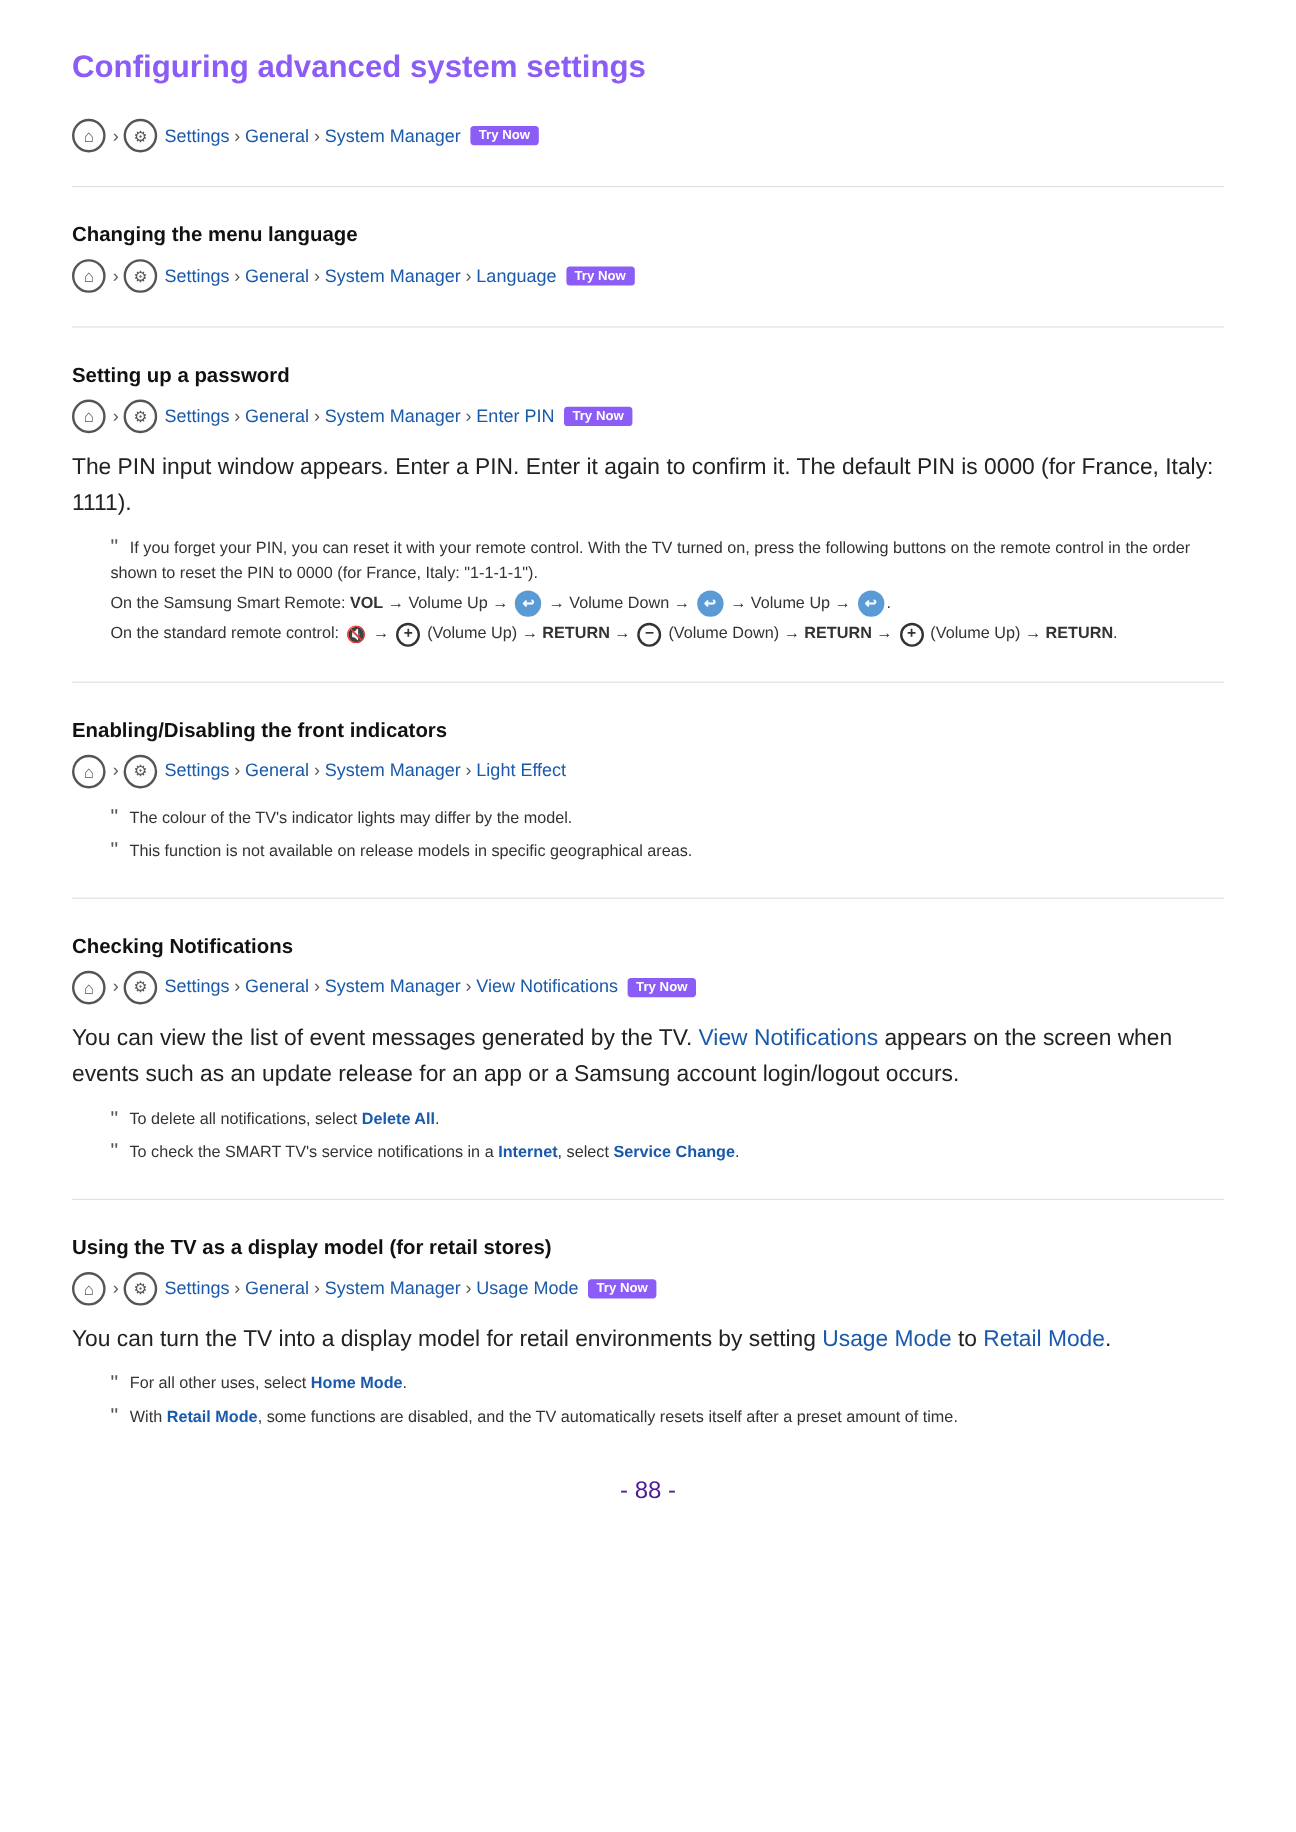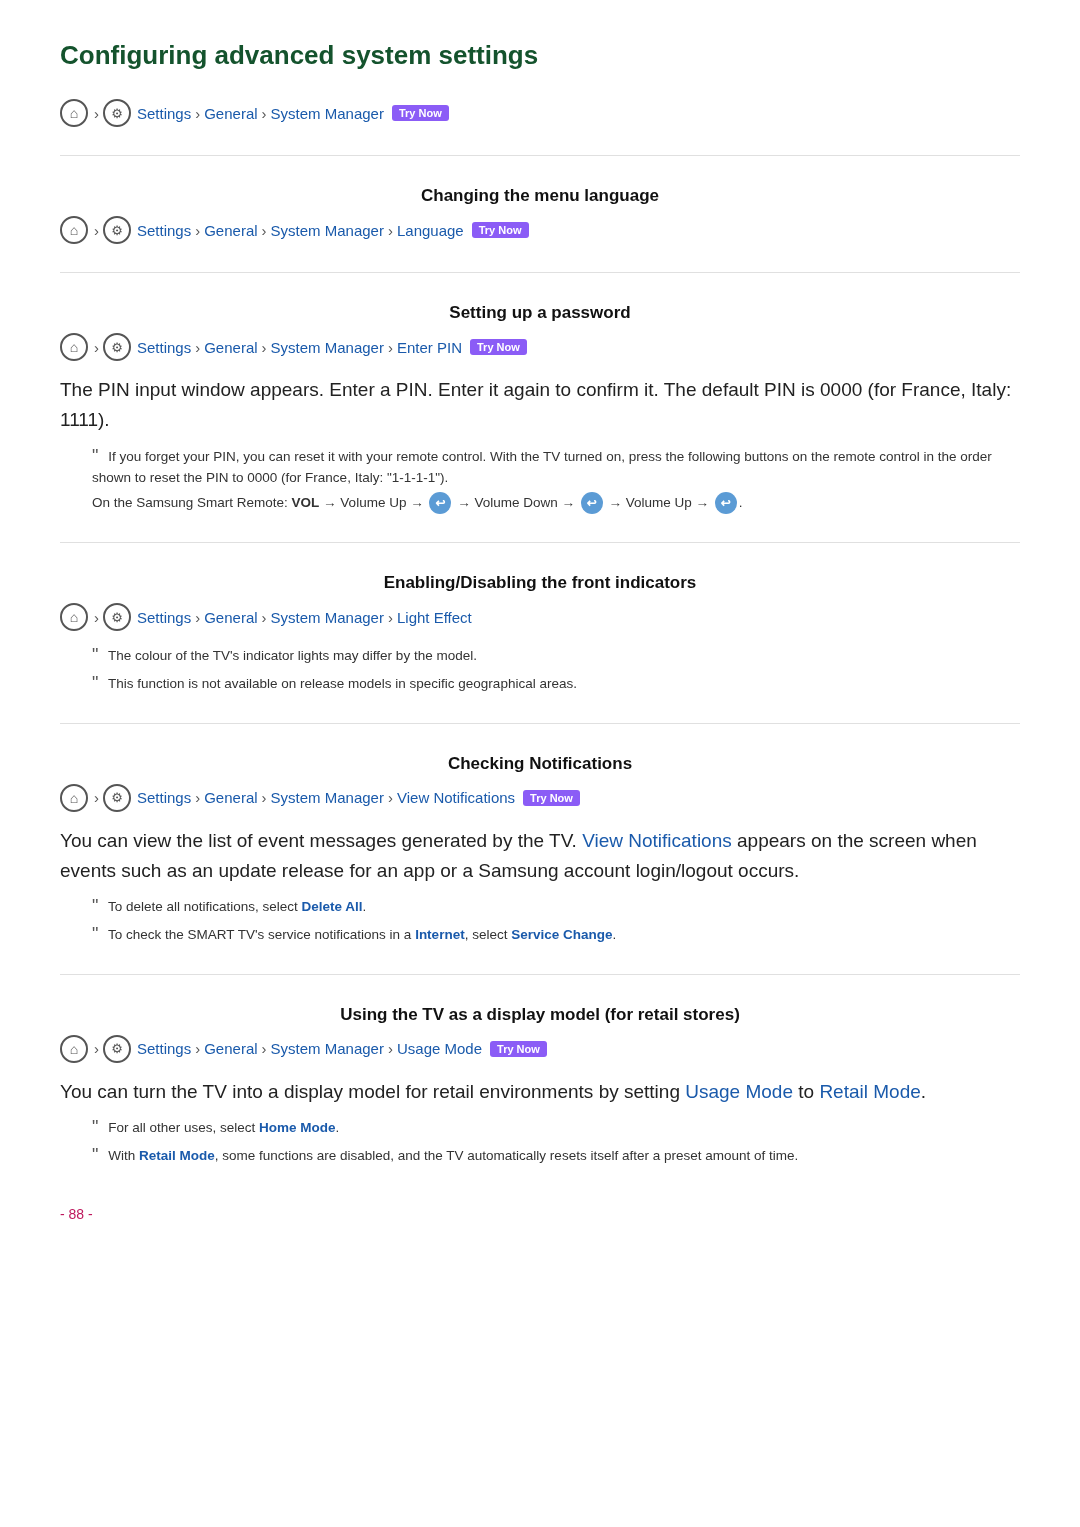--- a/index.html
+++ b/index.html
@@ -9,29 +9,28 @@
       font-size: 15px;
       color: #222;
       padding: 40px 60px 60px 60px;
       max-width: 1080px;
       min-height: 1527px;
     }
     h1.page-title {
       font-size: 26px;
       font-weight: 700;
       margin-bottom: 28px;
-      color: #14532d;
+      color: #8b5cf6;
     }
     .section-title {
       font-size: 17px;
       font-weight: 700;
       margin-bottom: 10px;
       margin-top: 30px;
       color: #111;
-      text-align: center;
     }
     .nav-path {
       display: flex;
       align-items: center;
       flex-wrap: wrap;
       gap: 4px;
       margin-bottom: 14px;
       font-size: 15px;
     }
     .nav-icon {
@@ -98,23 +97,23 @@
     }
     .bold-inline {
       font-weight: 700;
     }
     .divider {
       border: none;
       border-top: 1px solid #e0e0e0;
       margin: 28px 0 20px 0;
     }
     .page-num {
-      text-align: left;
-      color: #be185d;
-      font-size: 14px;
+      text-align: center;
+      color: #4c1d95;
+      font-size: 20px;
       margin-top: 40px;
     }
     .remote-line {
       display: block;
       margin: 3px 0;
     }
     .vol-badge {
       font-weight: 700;
       font-size: 13.5px;
     }
@@ -230,20 +229,30 @@
   <span class="note-inner">
     If you forget your PIN, you can reset it with your remote control. With the TV turned on, press the following buttons on the remote control in the order shown to reset the PIN to 0000 (for France, Italy: "1-1-1-1").<br>
     <span class="remote-line">
       On the Samsung Smart Remote: <span class="vol-badge bold-inline">VOL</span> → Volume Up →
       <span class="circle-icon">↩</span>
       → Volume Down →
       <span class="circle-icon">↩</span>
       → Volume Up →
       <span class="circle-icon">↩</span>.
     </span>
+    <span class="remote-line">
+      On the standard remote control:
+      <span class="mute-icon">🔇</span>
+      → <span class="plus-badge">+</span> (Volume Up) →
+      <span class="return-text bold-inline">RETURN</span>
+      → <span class="minus-badge">−</span> (Volume Down) →
+      <span class="return-text bold-inline">RETURN</span>
+      → <span class="plus-badge">+</span> (Volume Up)
+      → <span class="return-text bold-inline">RETURN</span>.
+    </span>
   </span>
 </div>
 
 <hr class="divider">
 
 <div class="section-title">Enabling/Disabling the front indicators</div>
 <div class="nav-path">
   <span class="nav-icon">⌂</span>
   <span class="nav-sep">›</span>
   <span class="nav-icon" style="font-size:13px;">⚙</span>

